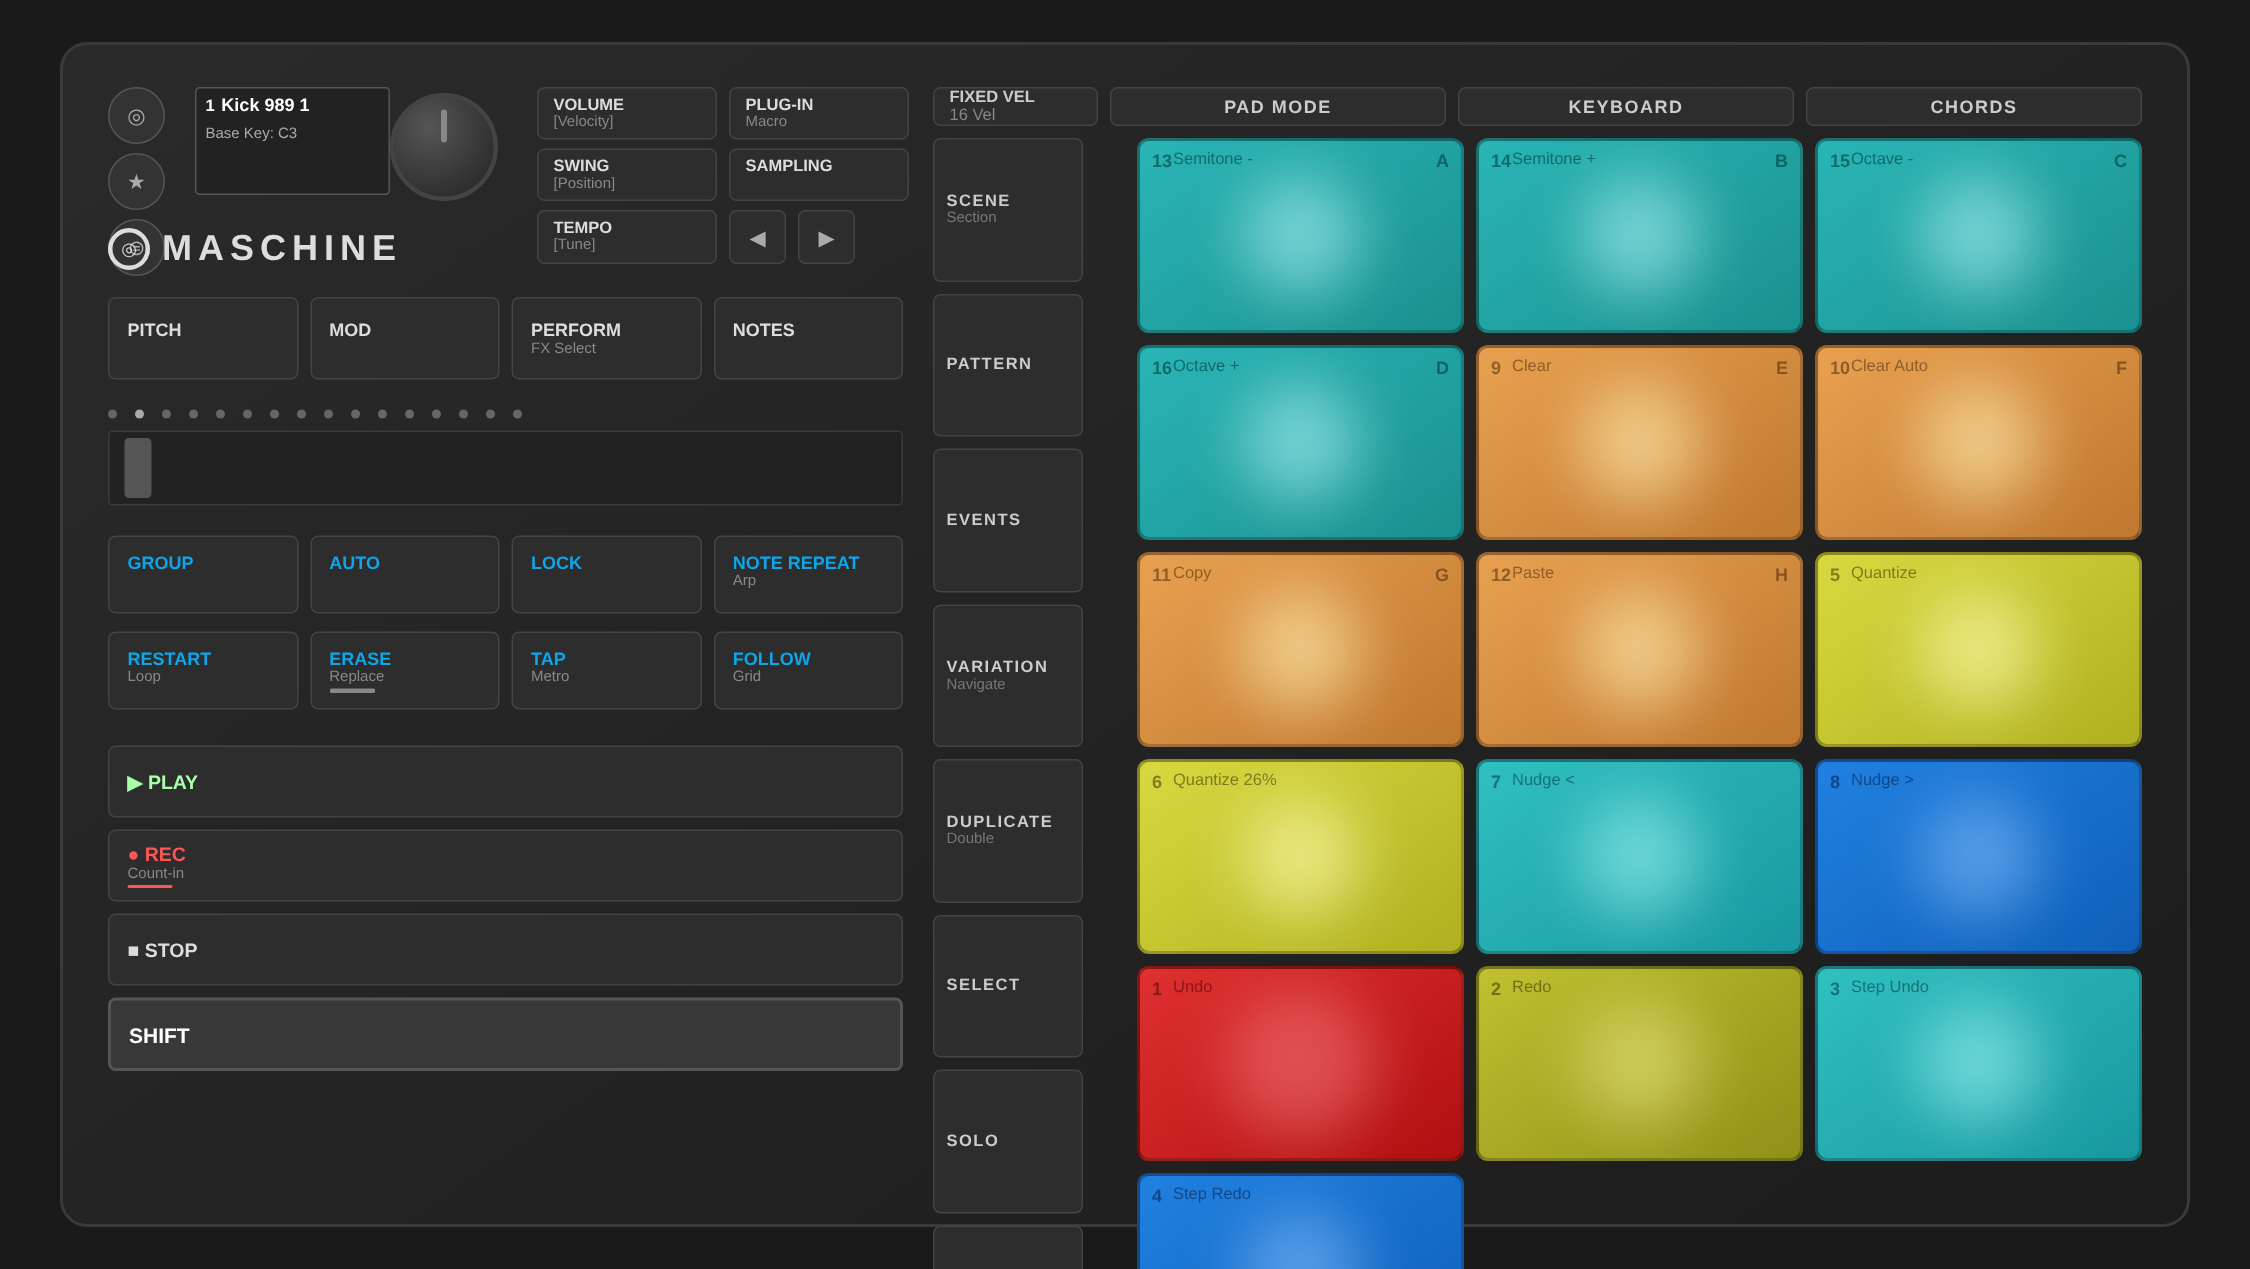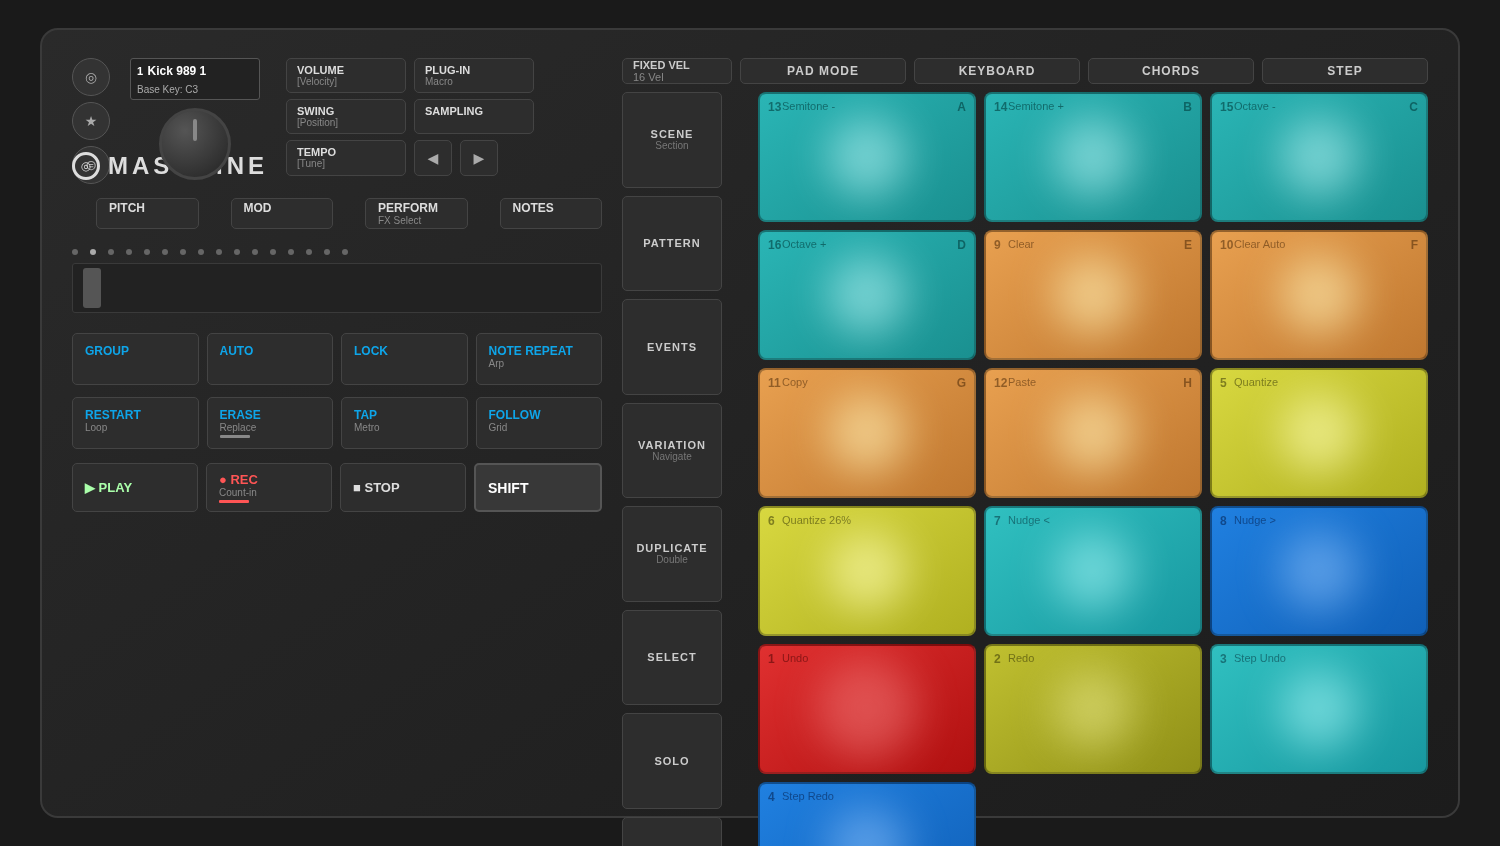--- a/index.html
+++ b/index.html
@@ -49,22 +49,20 @@
       border: 1px solid #555;
       display: flex;
       align-items: center;
       justify-content: center;
       cursor: pointer;
       color: #aaa;
       font-size: 14px;
     }
     .knob-area {
       display: flex;
-      flex-direction: column;
-      align-items: center;
       justify-content: center;
       margin-left: 10px;
     }
     .instrument-display {
       background: #222;
       border: 1px solid #555;
       border-radius: 3px;
       padding: 2px 6px;
       margin-bottom: 4px;
       width: 130px;
@@ -174,26 +172,25 @@
     }
     .func-row {
       display: flex;
       gap: 8px;
       margin-top: 4px;
     }
     .func-btn {
       background: #2d2d2d;
       border: 1px solid #444;
       border-radius: 5px;
-      padding: 2px 12px;
+      padding: 14px 12px;
       color: #ccc;
       font-size: 11px;
       cursor: pointer;
       flex: 1;
-      margin-left: 24px;
     }
     .func-btn .btn-main {
       font-weight: bold;
       font-size: 12px;
       color: #ddd;
       display: block;
     }
     .func-btn .btn-sub {
       font-size: 10px;
       color: #888;
@@ -255,21 +252,22 @@
       display: block;
     }
     .bottom-btn .btn-sub {
       font-size: 10px;
       color: #888;
       display: block;
     }
     .transport-row {
       display: flex;
       gap: 8px;
-      margin-top: 6px;
+      margin-top: 16px;
+      flex-direction: column;
     }
     .transport-btn {
       background: #2d2d2d;
       border: 1px solid #444;
       border-radius: 5px;
       padding: 8px 12px;
       color: #ccc;
       font-size: 11px;
       cursor: pointer;
       flex: 1;
@@ -362,21 +360,20 @@
     .side-btn {
       flex: 1;
       background: #2d2d2d;
       border: 1px solid #444;
       border-radius: 5px;
       display: flex;
       flex-direction: column;
       justify-content: center;
       padding: 6px 8px;
       cursor: pointer;
-      align-items: center;
     }
     .side-btn .btn-main {
       font-size: 11px;
       font-weight: bold;
       color: #ccc;
       letter-spacing: 1px;
     }
     .side-btn .btn-sub {
       font-size: 10px;
       color: #777;
@@ -665,21 +662,20 @@
   <div class="right-panel">
 
     <div class="top-mode-row">
       <div class="fixed-vel-btn">
         <span class="btn-main">FIXED VEL</span>
         <span class="btn-sub">16 Vel</span>
       </div>
       <div class="mode-btn">PAD MODE</div>
       <div class="mode-btn">KEYBOARD</div>
       <div class="mode-btn">CHORDS</div>
-      <div class="mode-btn">STEP</div>
     </div>
 
     <div class="pads-area">
 
       <div class="side-buttons">
         <div class="side-btn">
           <span class="btn-main">SCENE</span>
           <span class="btn-sub">Section</span>
         </div>
         <div class="side-btn">

